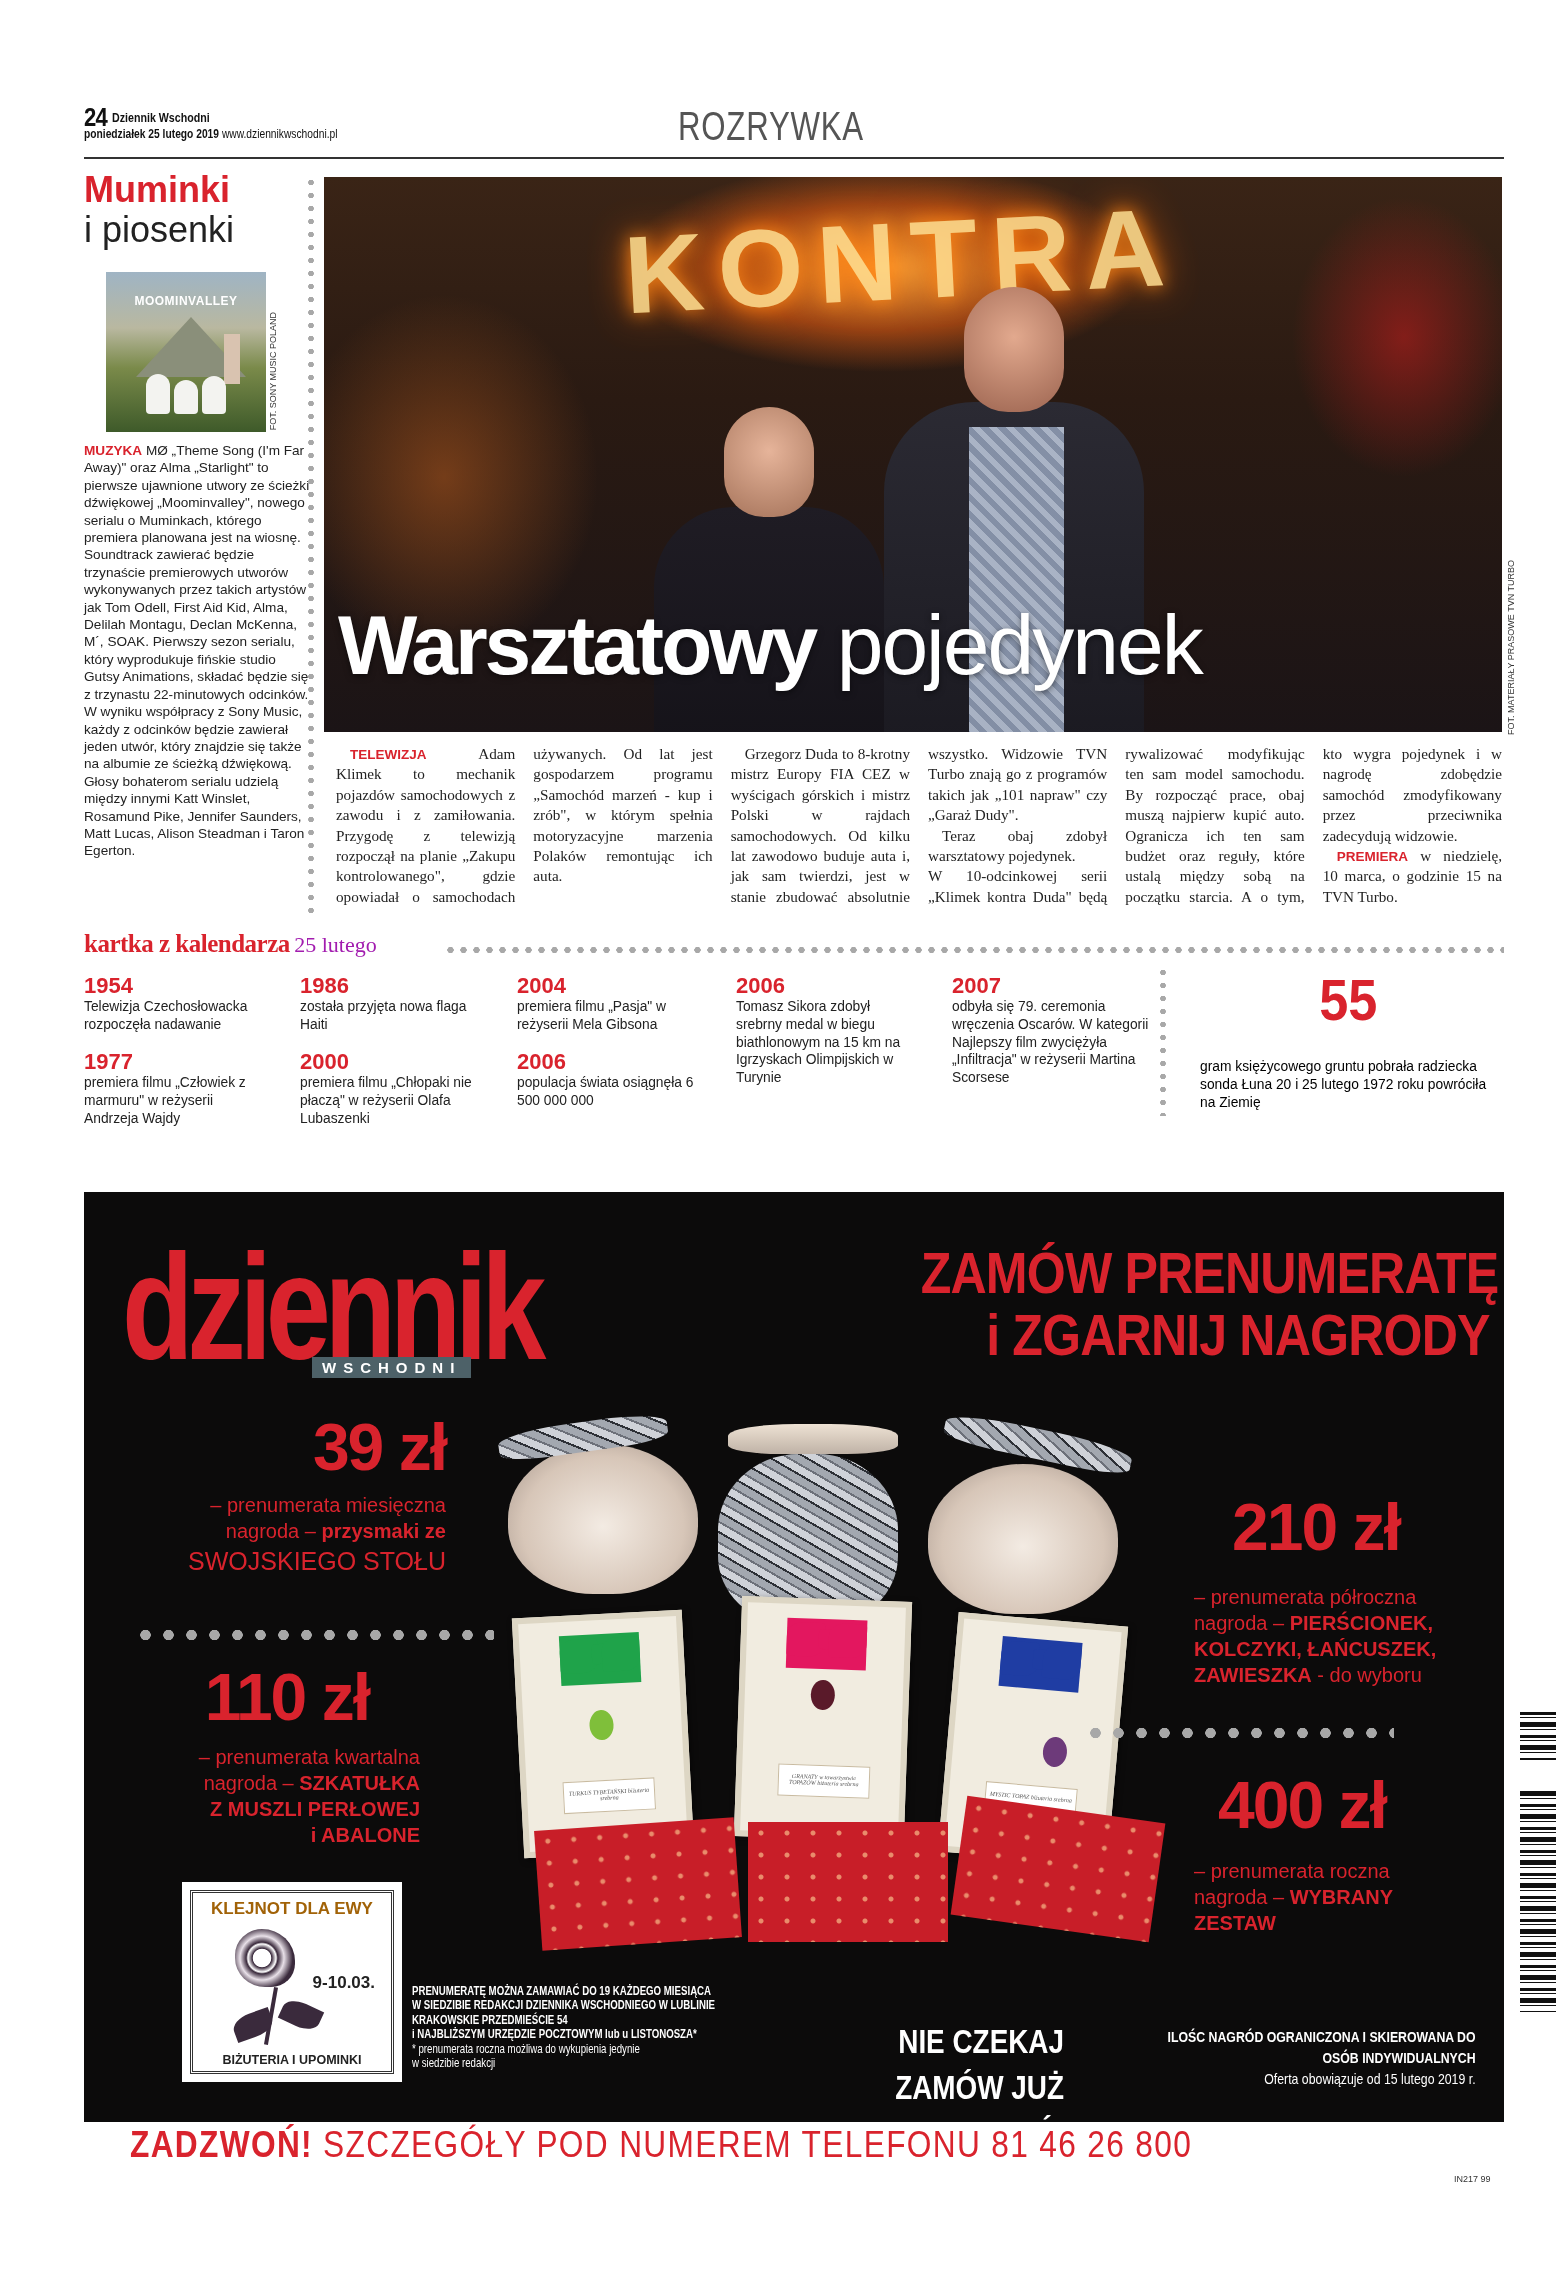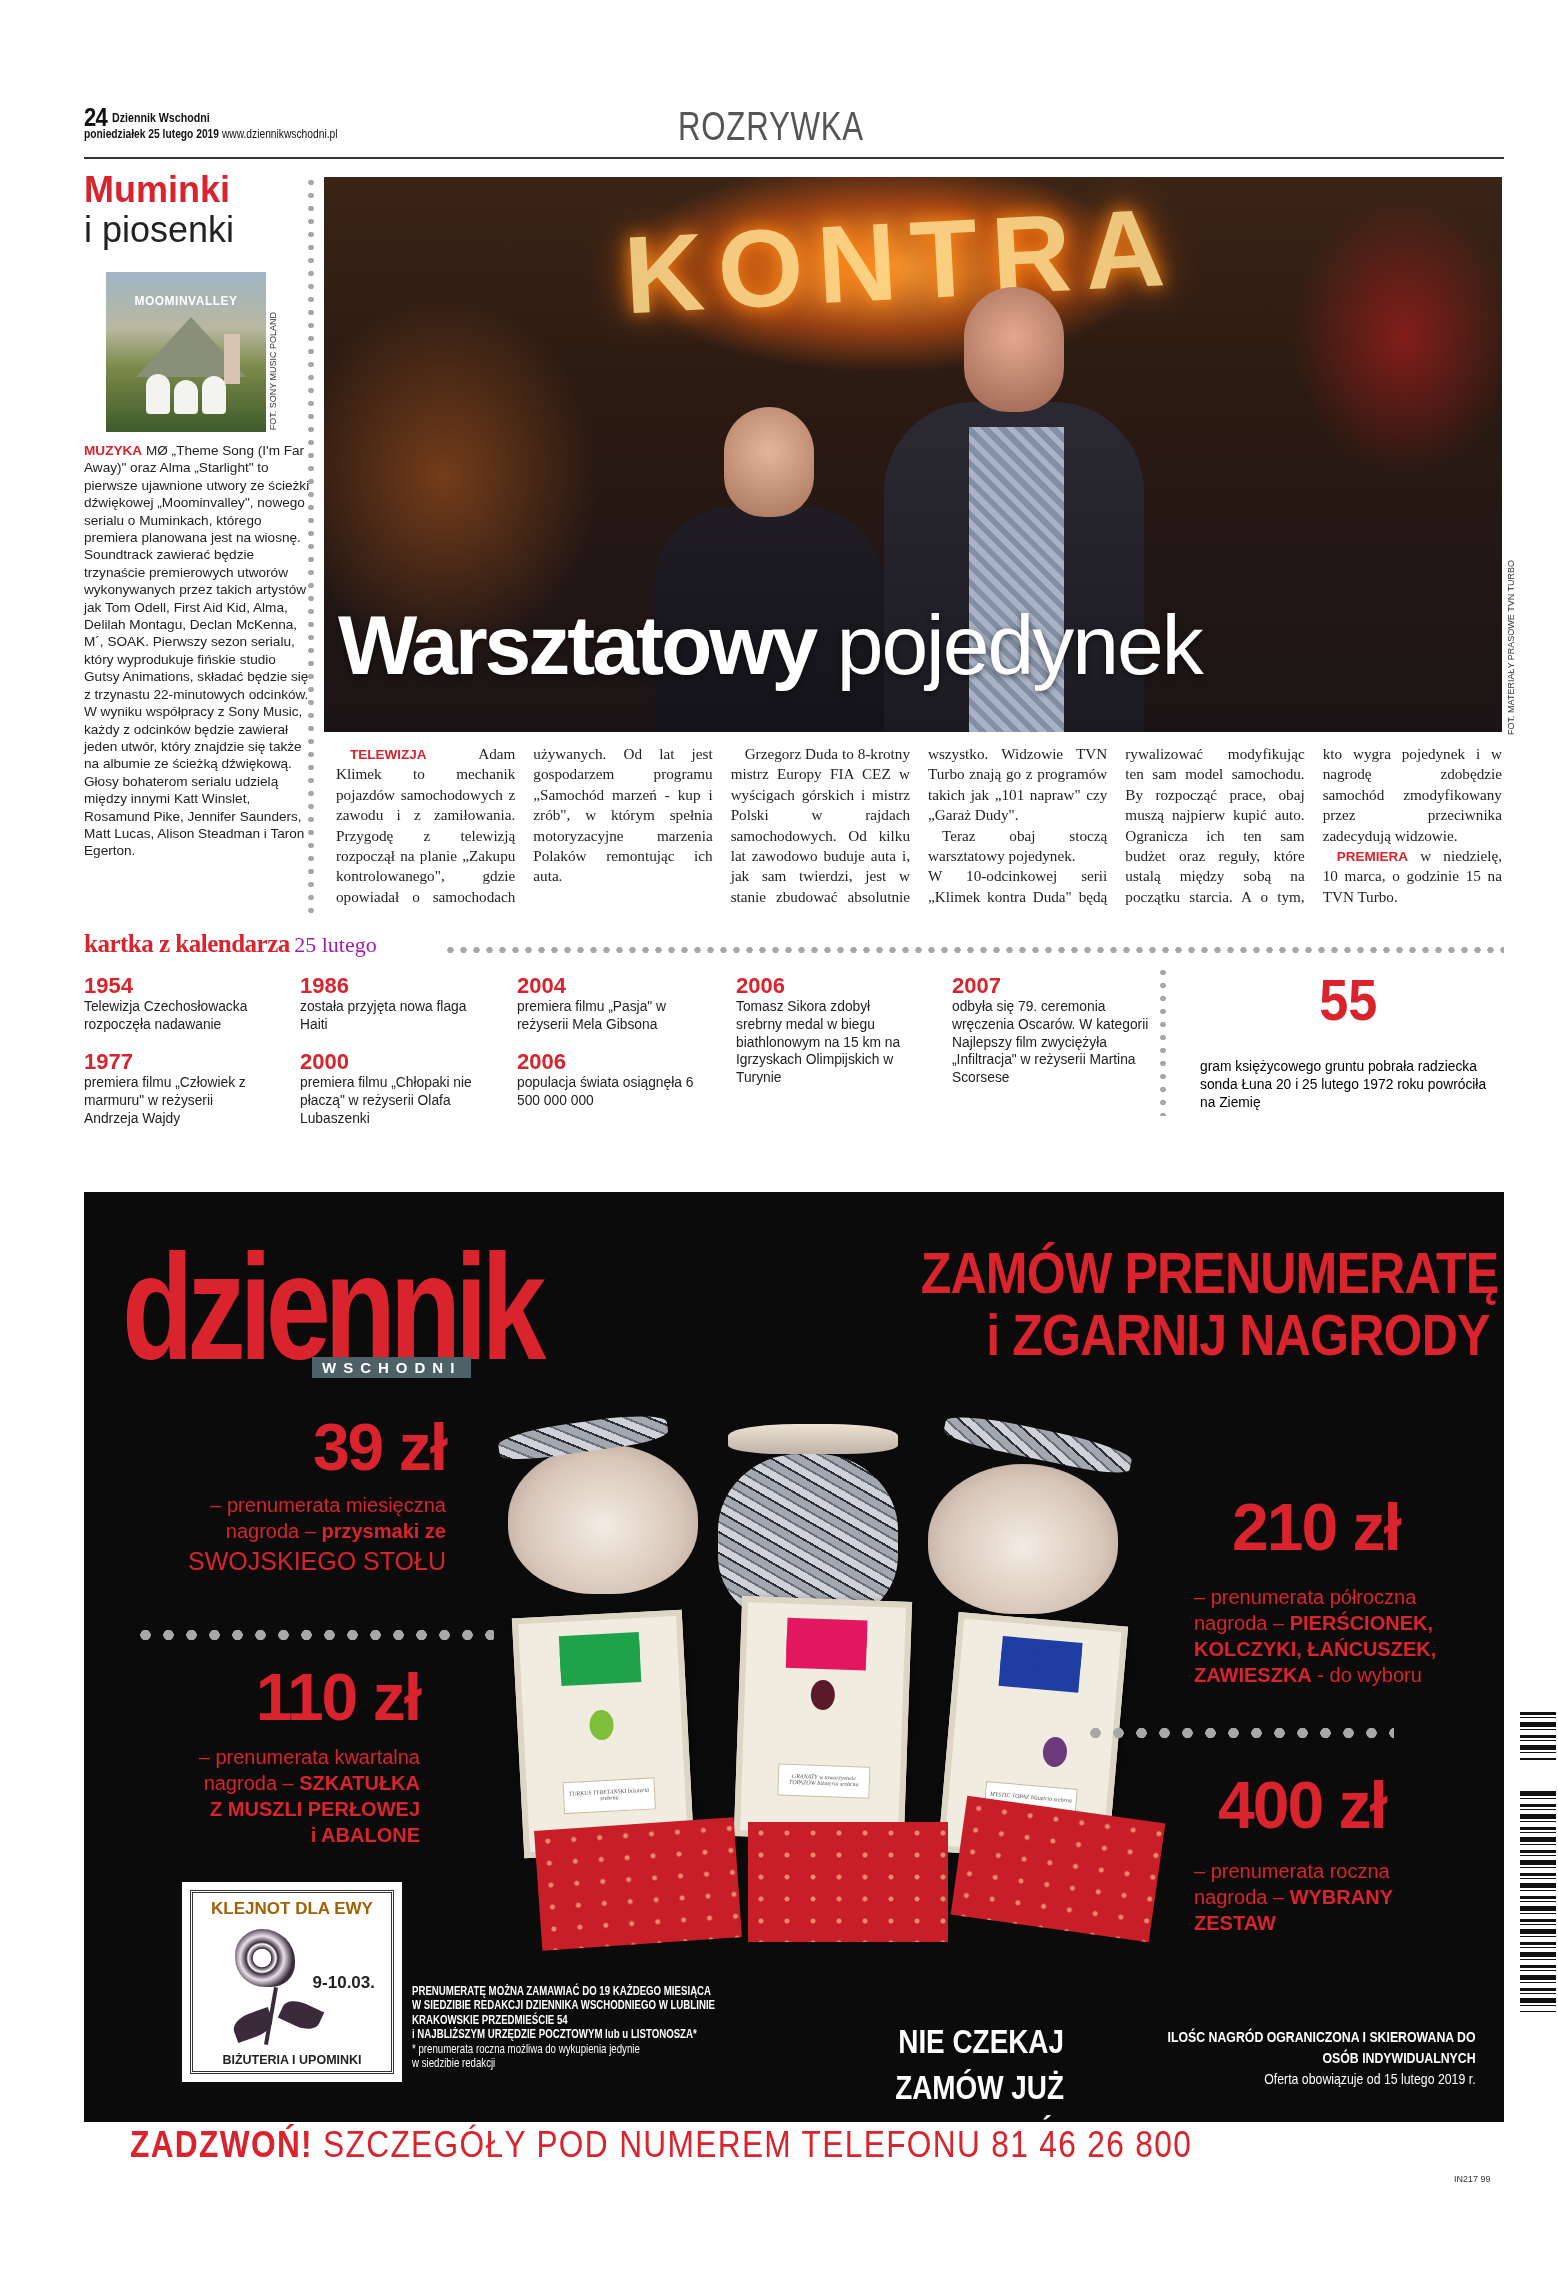--- a/index.html
+++ b/index.html
@@ -144,21 +144,21 @@
     </div>
   <div class="hero-title">
     <span class="b">Warsztatowy</span><span class="l"> pojedynek</span>
   </div>
 </div>
 <div class="abs credit-v" style="left:1506px; top:560px;">FOT. MATERIAŁY PRASOWE TVN TURBO</div>
 
 <div class="abs" style="left:336px; top:744px; width:1166px; height:180px; column-count:6; column-gap:18px; font:15.2px 'Liberation Serif', serif; line-height:20.4px; color:#222; text-align:justify; hyphens:auto;">
   <p style="text-indent:14px"><span style="color:#d9232d; font:bold 13.5px 'Liberation Sans', sans-serif;">TELEWIZJA</span><span> Adam Klimek to mechanik pojazdów samochodowych z zawodu i z zamiłowania. Przygodę z telewizją rozpoczął na planie „Zakupu kontrolowanego", gdzie opowiadał o samochodach używanych. Od lat jest gospodarzem programu „Samochód marzeń - kup i zrób", w którym spełnia motoryzacyjne marzenia Polaków remontując ich auta.</span></p>
   <p style="text-indent:14px">Grzegorz Duda to 8-krotny mistrz Europy FIA CEZ w wyścigach górskich i mistrz Polski w rajdach samochodowych. Od kilku lat zawodowo buduje auta i, jak sam twierdzi, jest w stanie zbudować absolutnie wszystko. Widzowie TVN Turbo znają go z programów takich jak „101 napraw" czy „Garaż Dudy".</p>
-  <p style="text-indent:14px">Teraz obaj stoczą warsztatowy pojedynek.</p>
+  <p style="text-indent:14px">Teraz obaj zdobył warsztatowy pojedynek.</p>
   <p style="text-indent:0">W 10-odcinkowej serii „Klimek kontra Duda" będą rywalizować modyfikując ten sam model samochodu. By rozpocząć prace, obaj muszą najpierw kupić auto. Ogranicza ich ten sam budżet oraz reguły, które ustalą między sobą na początku starcia. A o tym, kto wygra pojedynek i w nagrodę zdobędzie samochód zmodyfikowany przez przeciwnika zadecydują widzowie.</p>
   <p style="text-indent:14px"><span style="color:#d9232d; font:bold 13.5px 'Liberation Sans', sans-serif;">PREMIERA</span><span> w niedzielę, 10 marca, o godzinie 15 na TVN Turbo.</span></p>
 </div>
 
 <div class="abs cal-title">
   <span class="t">kartka z kalendarza</span>
   <span class="d">25 lutego</span>
 </div>
 <div class="abs dots-h" style="left:444px; top:946px; width:1060px;"></div>
 
@@ -183,21 +183,21 @@
   </div>
 
   <div class="price" style="right:1058px; top:222px;">39 zł</div>
   <div class="pdesc right" style="right:1058px; top:300px; width:400px;">
     <span>– prenumerata miesięczna</span><br>
     <span>nagroda – </span><b>przysmaki ze</b><br>
     <span class="caps">SWOJSKIEGO STOŁU</span>
   </div>
   <div class="dots-h" style="position:absolute; left:50px; top:438px; width:360px; height:10px; background-size:23px 10px; background-image: radial-gradient(circle,#a8a8a8 5px,transparent 5.5px);"></div>
 
-  <div class="price" style="right:1084px; top:472px;">110 zł</div>
+  <div class="price" style="right:1135px; top:472px;">110 zł</div>
   <div class="pdesc right" style="right:1084px; top:552px; width:380px;">
     <span>– prenumerata kwartalna</span><br>
     <span>nagroda – </span><b>SZKATUŁKA</b><br>
     <b>Z MUSZLI PERŁOWEJ</b><br>
     <b>i ABALONE</b>
   </div>
 
   <div class="photo">
     <div class="shell" style="left:10px; top:40px;"></div>
       <div class="lid mosaic" style="left:0; top:18px; width:170px; transform:rotate(-8deg);"></div>

